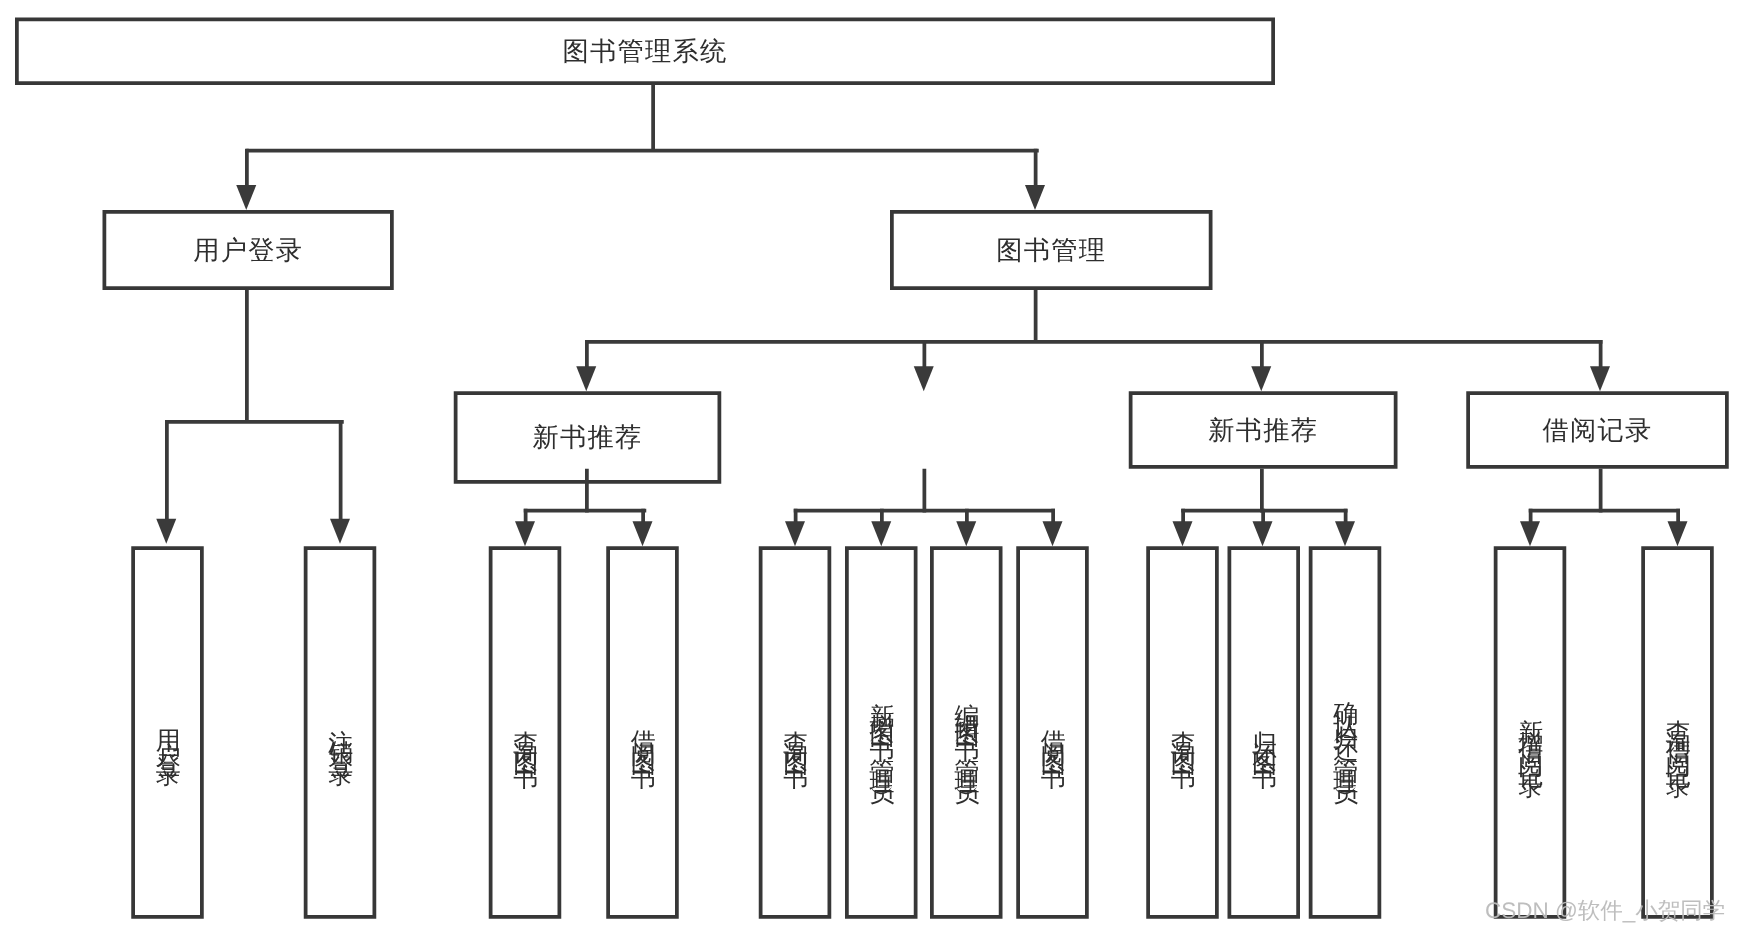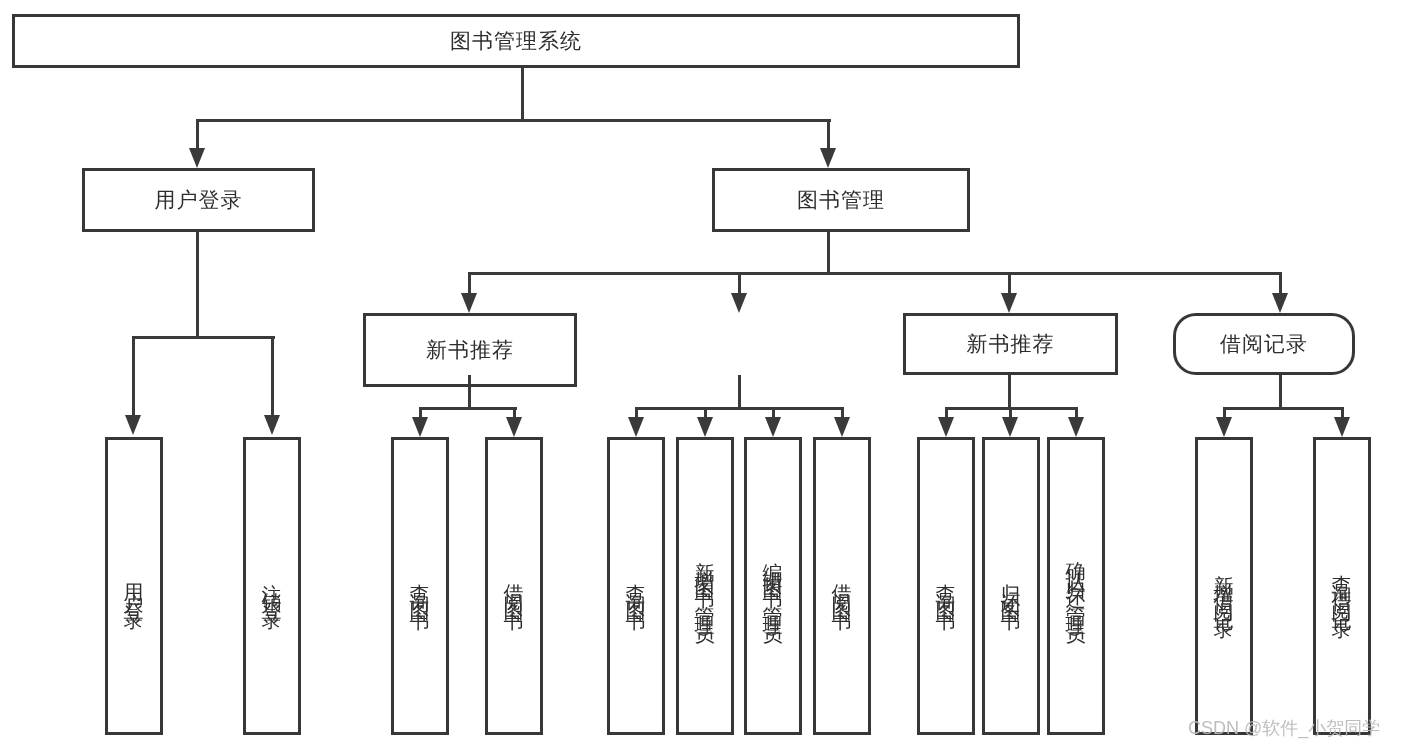--- a/index.html
+++ b/index.html
@@ -107,21 +107,21 @@
   <div class="arrow" style="left:1001px; top:293px;"></div>
   <div class="vline" style="left:1279px; top:272px; height:23px;"></div>
   <div class="arrow" style="left:1272px; top:293px;"></div>
 
   <div class="box" style="left:363px; top:313px; width:214px; height:74px;">
     <span class="h-label">新书推荐</span>
   </div>
   <div class="box" style="left:903px; top:313px; width:215px; height:62px;">
     <span class="h-label">新书推荐</span>
   </div>
-  <div class="box" style="left:1173px; top:313px; width:182px; height:62px;border-radius:23px;">
+  <div class="box" style="left:1173px; top:313px; width:210px; height:62px;">
     <span class="h-label">借阅记录</span>
   </div>
 
   <div class="vline" style="left:468px; top:375px; height:35px;"></div>
   <div class="hline" style="left:419px; top:407px; width:98px;"></div>
   <div class="vline" style="left:419px; top:407px; height:13px;"></div>
   <div class="arrow" style="left:412px; top:417px;"></div>
   <div class="vline" style="left:513px; top:407px; height:13px;"></div>
   <div class="arrow" style="left:506px; top:417px;"></div>
 

